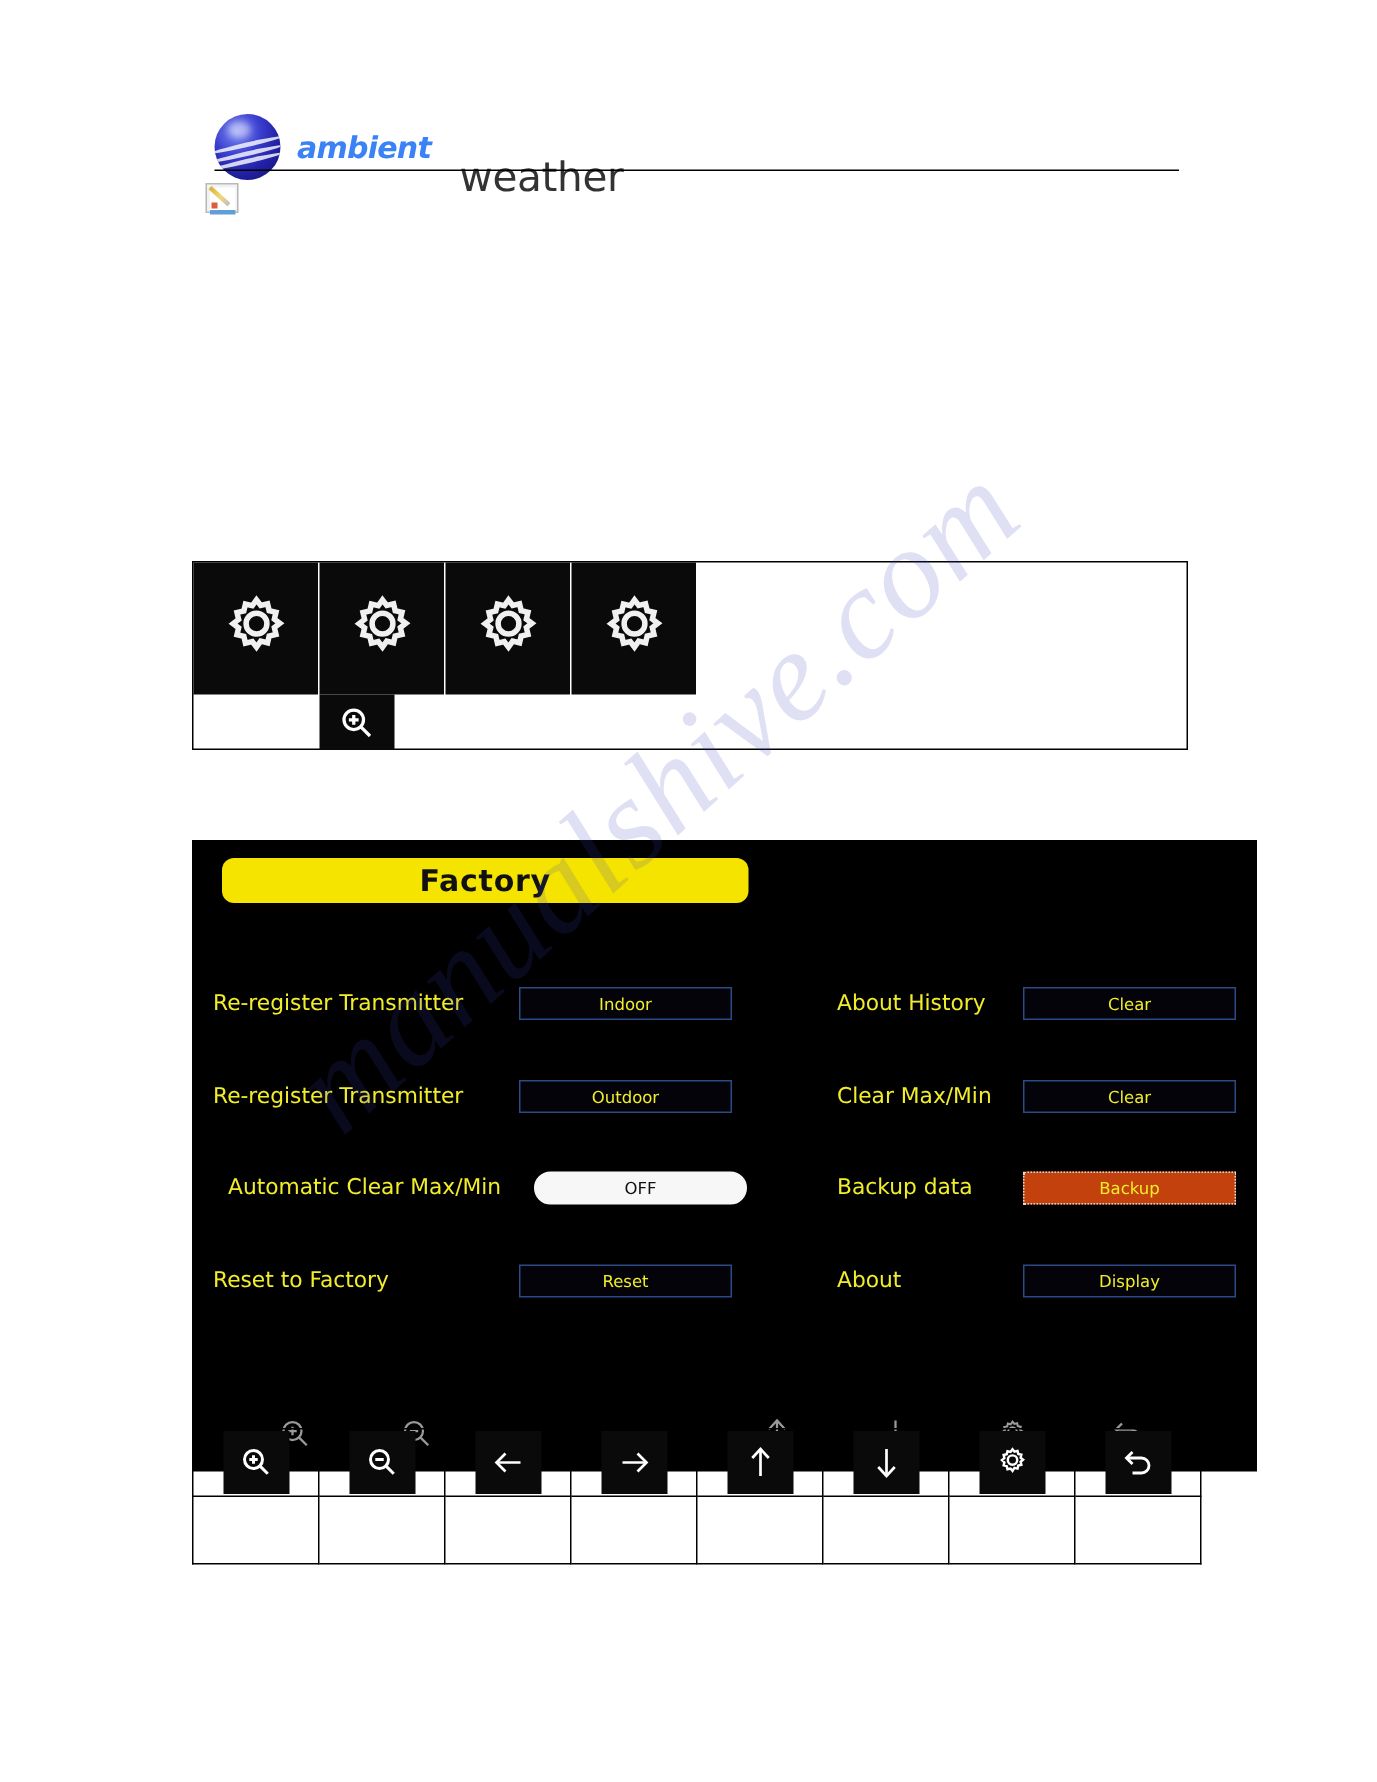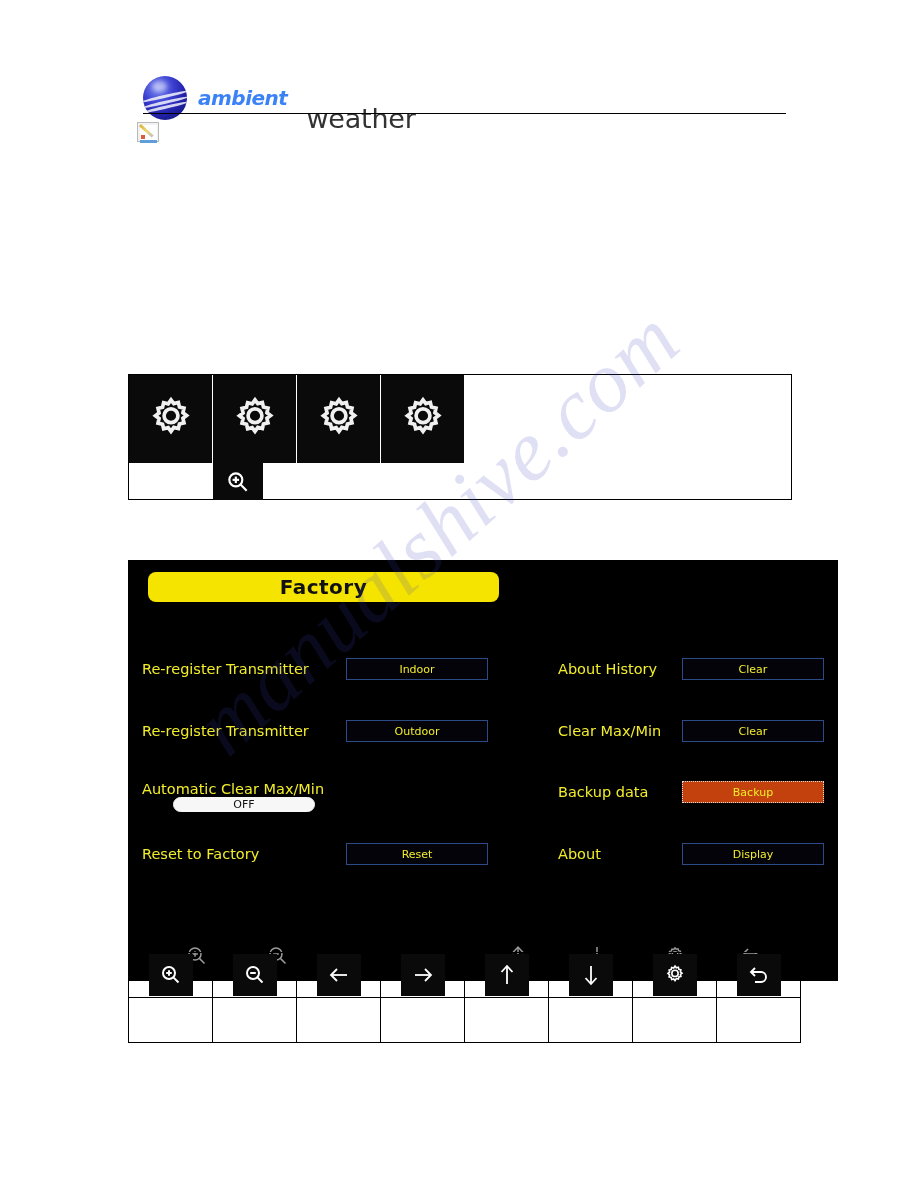--- a/index.html
+++ b/index.html
@@ -365,21 +365,21 @@
   <div class="row left-col" style="left:14px; top:98px;">
     <span class="lbl">Re-register Transmitter</span>
     <div class="btn">Indoor</div>
   </div>
 
   <div class="row left-col" style="left:14px; top:160px;">
     <span class="lbl">Re-register Transmitter</span>
     <div class="btn">Outdoor</div>
   </div>
 
-  <div class="row left-col" style="left:14px; top:221px;flex-direction:column;">
+  <div class="row left-col" style="left:24px; top:221px;">
     <span class="lbl">Automatic Clear Max/Min</span>
     <div class="btn selected">OFF</div>
   </div>
 
   <div class="row left-col" style="left:14px; top:283px;">
     <span class="lbl">Reset to Factory</span>
     <div class="btn">Reset</div>
   </div>
 
   <div class="row right-col" style="left:430px; top:98px;">

